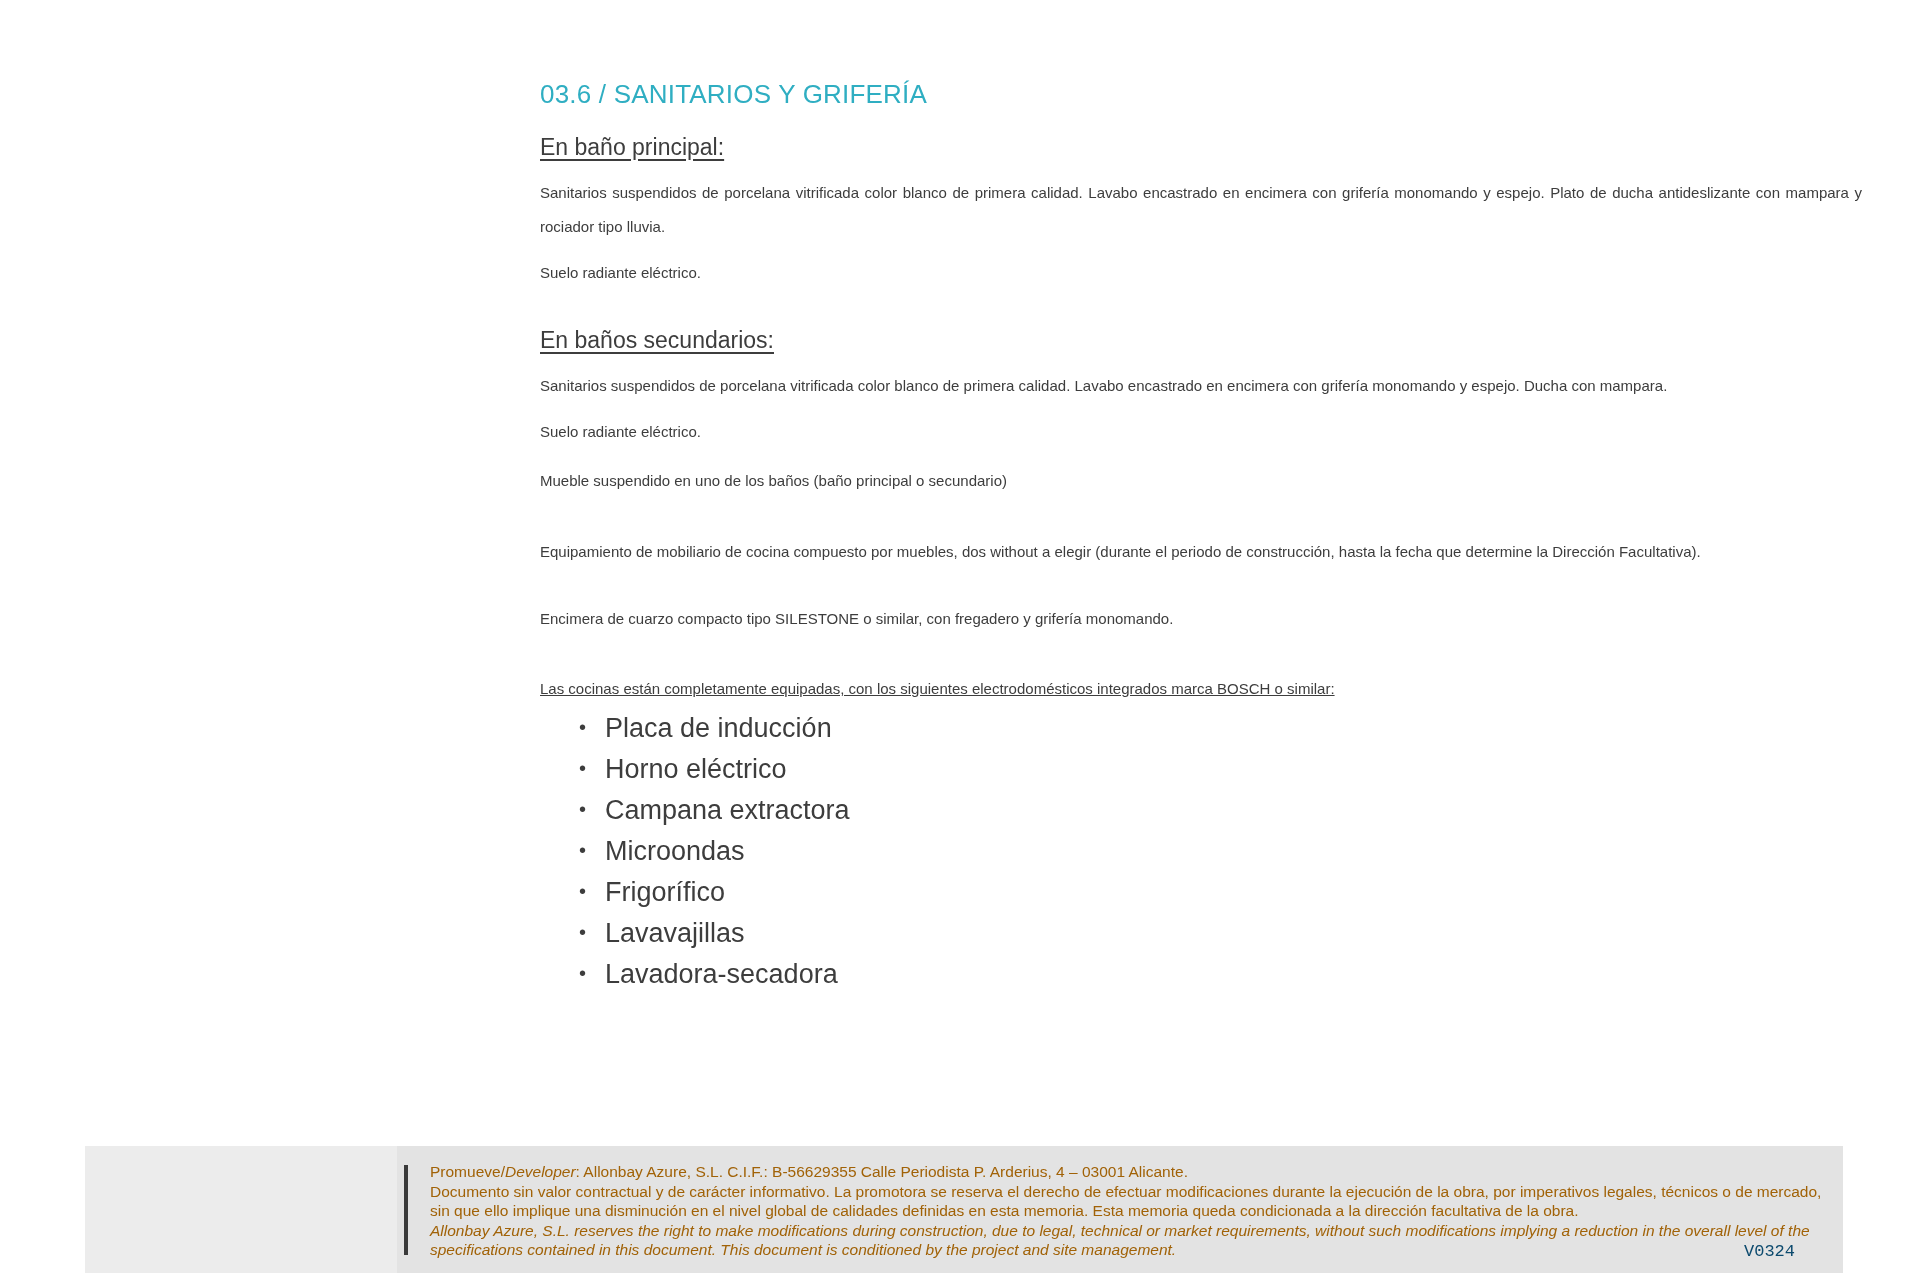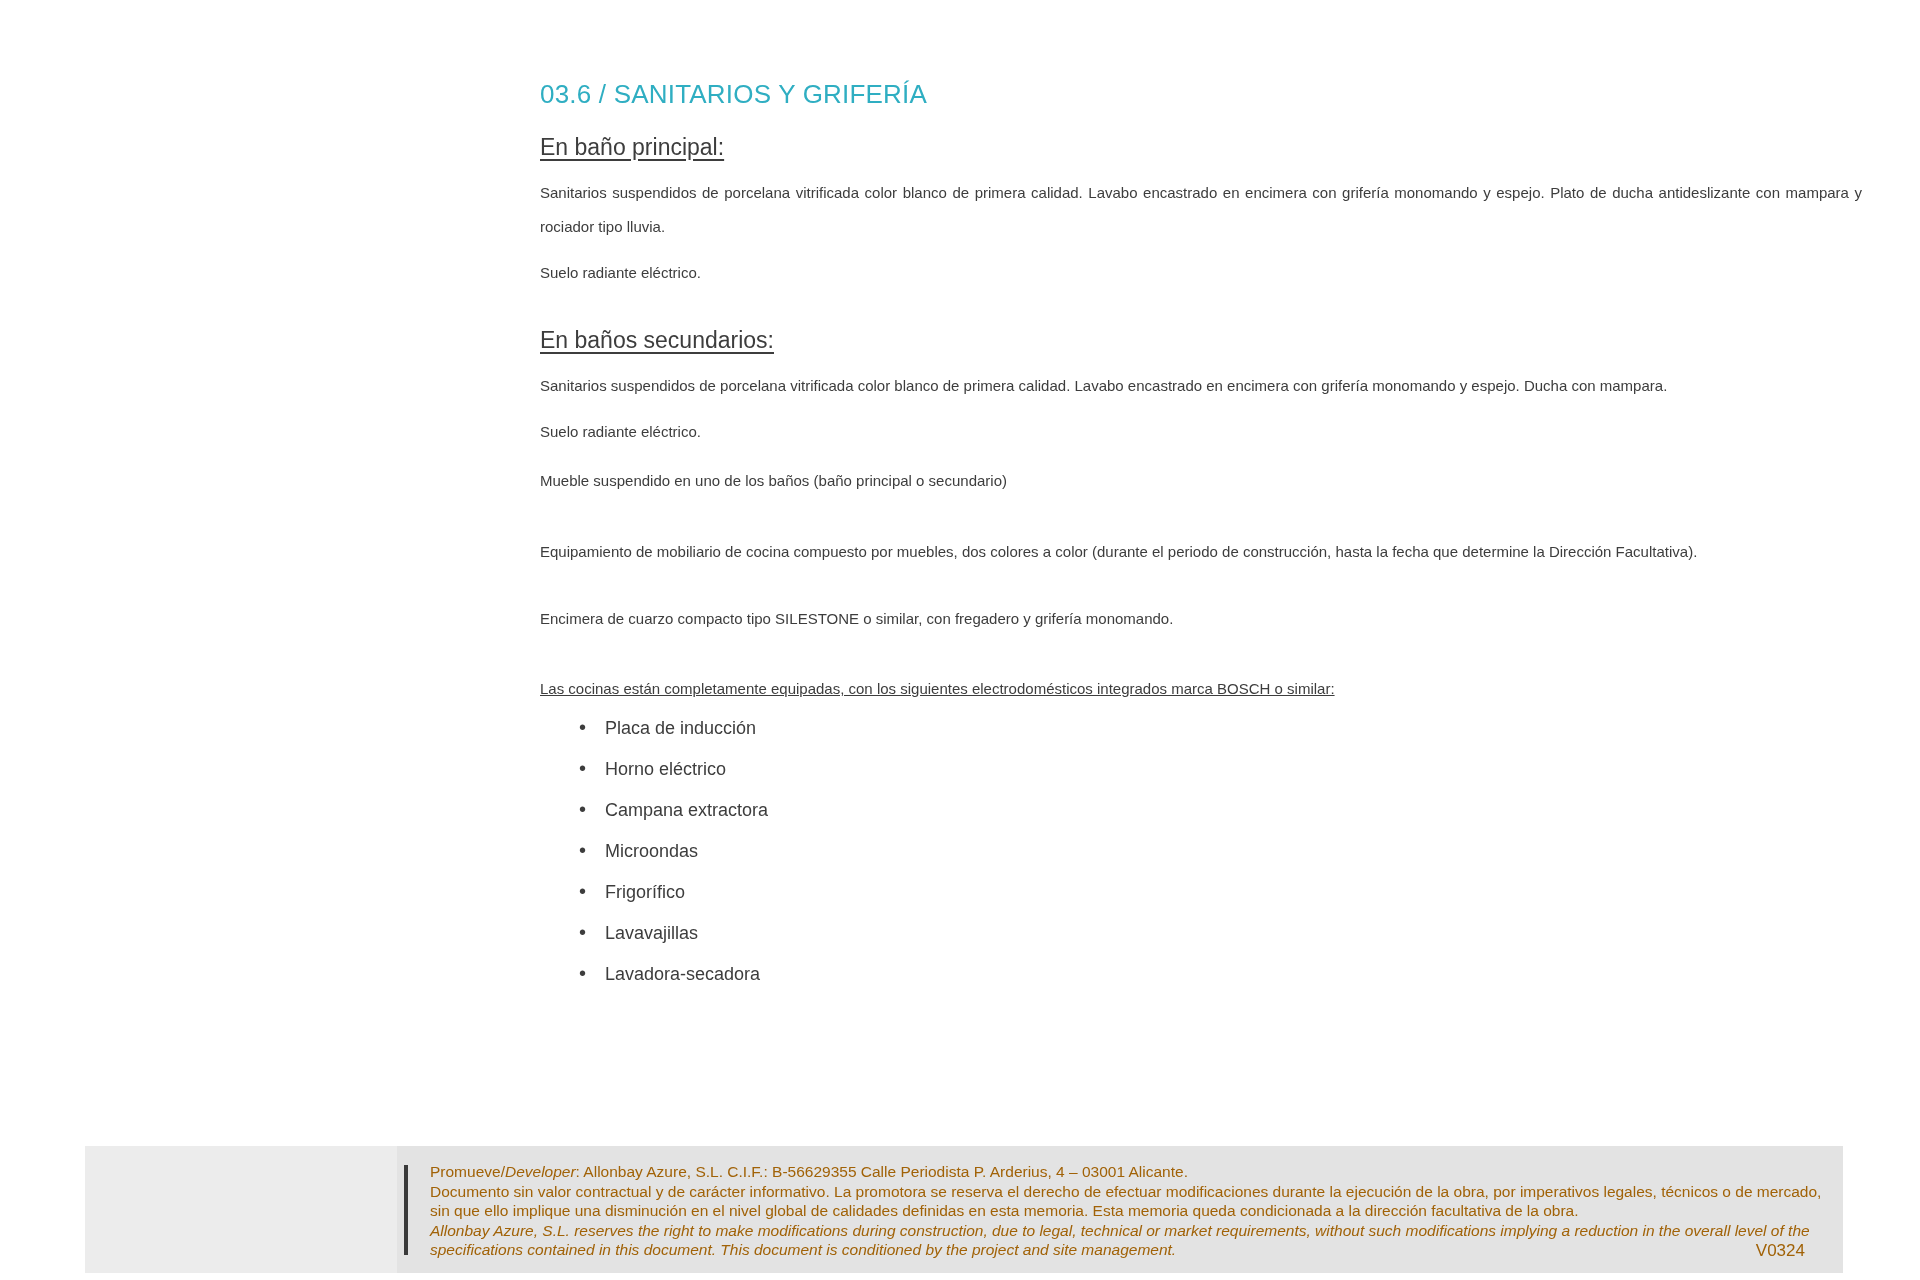--- a/index.html
+++ b/index.html
@@ -56,21 +56,21 @@
   .mb-35 { margin-bottom: 35px; }
   .mb-36 { margin-bottom: 36px; }
   .mb-37 { margin-bottom: 37px; }
   .mb-7  { margin-bottom: 7px; text-decoration: underline; }
   .appliance-list {
     list-style: none;
     margin: 0;
     padding: 0 0 0 65px;
   }
   .appliance-list li {
-    font-size: 18px;
+    font-size: 27px;
     line-height: 30px;
     margin-bottom: 11px;
     position: relative;
   }
   .appliance-list li::before {
     content: "\2022";
     position: absolute;
     left: -26px;
     top: -1px;
     font-size: 20px;
@@ -111,25 +111,25 @@
     line-height: 19.5px;
   }
   .footer-text p {
     margin: 0;
   }
   .footer-en {
     font-style: italic;
   }
   .footer-version {
     position: absolute;
-    right: 38px;
+    right: 48px;
     bottom: 12px;
-    font-family: Liberation Sans, sans-serif;
+    font-family: Liberation Mono, monospace;
     font-size: 17px;
-    color: #a16207;
+    color: #0c4a6e;
   }
 </style>
 </head>
 <body>
 
 <div class="page">
 
   <div class="content">
 
     <h2 class="section-heading">03.6 / SANITARIOS Y GRIFERÍA</h2>
@@ -142,21 +142,21 @@
 
     <p class="sub-heading">En baños secundarios:</p>
 
     <p class="para">Sanitarios suspendidos de porcelana vitrificada color blanco de primera calidad. Lavabo encastrado en encimera con grifería monomando y espejo. Ducha con mampara.</p>
 
     <p class="para single mb-15">Suelo radiante eléctrico.</p>
 
     <p class="para single mb-37">Mueble suspendido en uno de los baños (baño principal o secundario)</p>
 
 
-    <p class="para mb-33">Equipamiento de mobiliario de cocina compuesto por muebles, dos colores a color (durante el periodo de construcción, hasta la fecha que determine la Dirección Facultativa).</p>
+    <p class="para mb-33">Equipamiento de mobiliario de cocina compuesto por muebles, dos without a elegir (durante el periodo de construcción, hasta la fecha que determine la Dirección Facultativa).</p>
 
     <p class="para single mb-36">Encimera de cuarzo compacto tipo SILESTONE o similar, con fregadero y grifería monomando.</p>
 
     <p class="para mb-7">Las cocinas están completamente equipadas, con los siguientes electrodomésticos integrados marca BOSCH o similar:</p>
 
     <ul class="appliance-list">
       <li>Placa de inducción</li>
       <li>Horno eléctrico</li>
       <li>Campana extractora</li>
       <li>Microondas</li>

